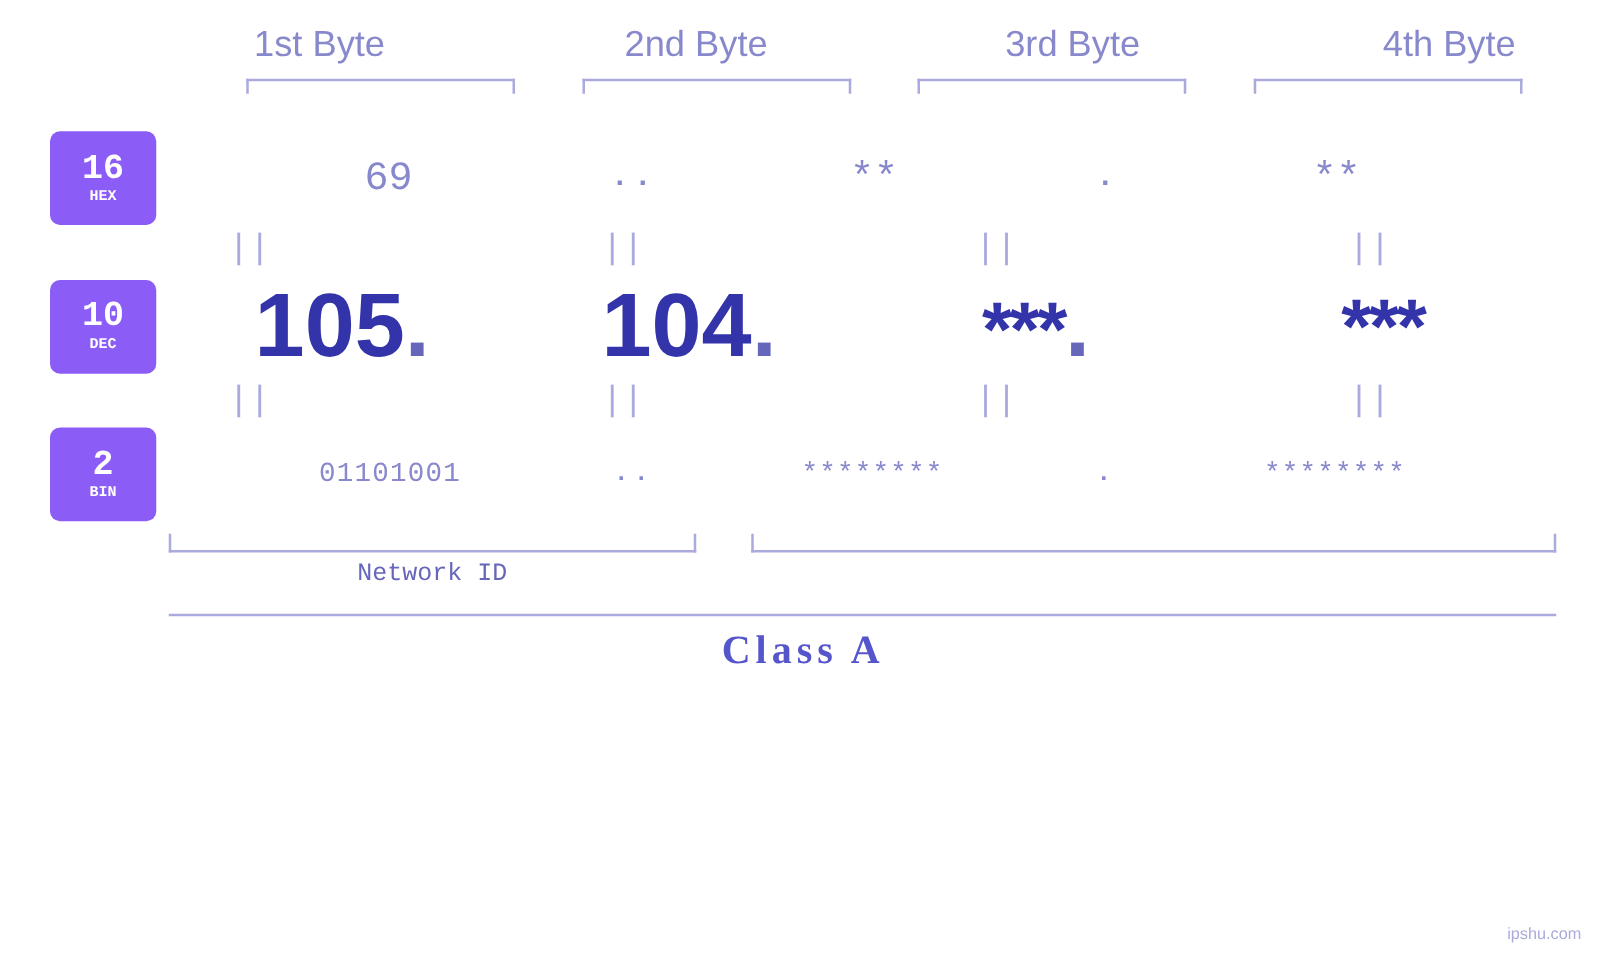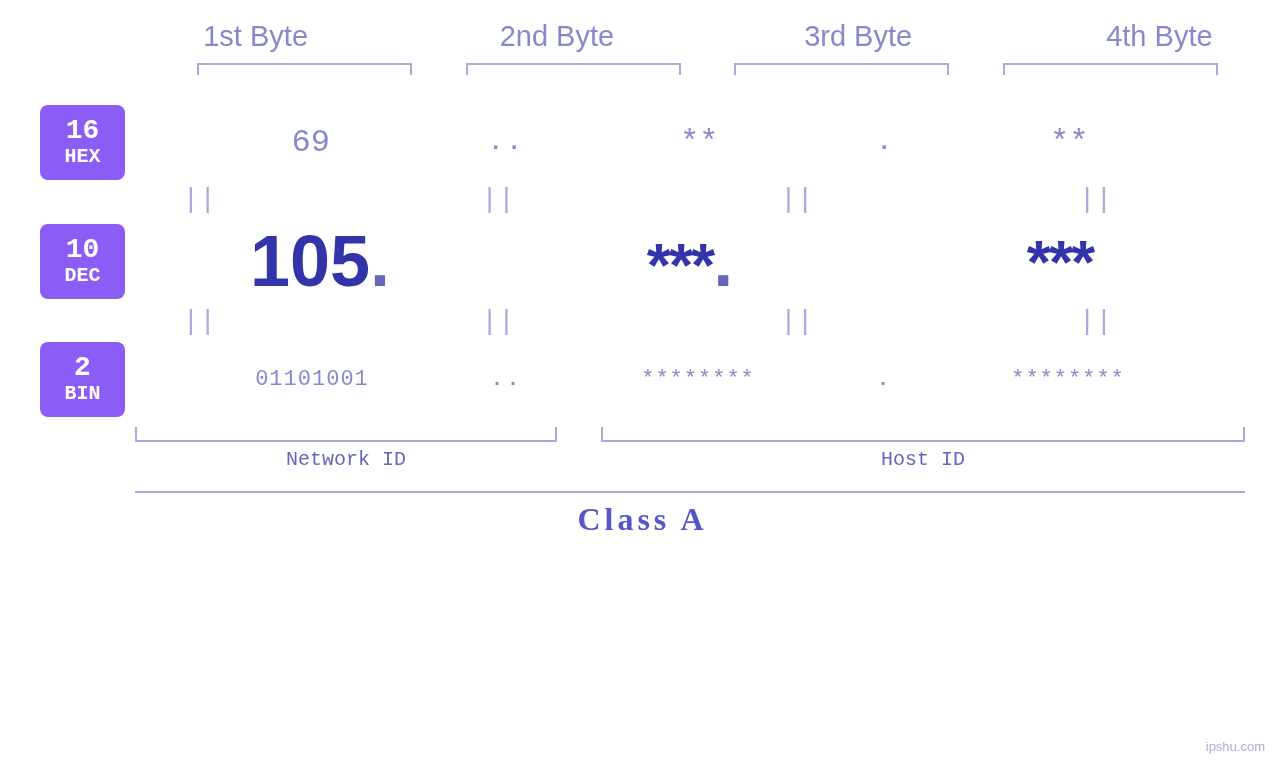--- a/index.html
+++ b/index.html
@@ -84,21 +84,21 @@
       margin-right: 10px;
     }
 
     .badge-num {
       font-size: 28px;
       font-weight: bold;
       line-height: 1;
     }
 
     .badge-label {
-      font-size: 20px;
+      font-size: 12px;
       font-weight: bold;
     }
 
     
     .bytes-row {
       flex: 1;
       display: flex;
       align-items: center;
     }
 
@@ -239,20 +239,23 @@
   <div class="ip-row">
     <div class="badge">
       <span class="badge-num">10</span>
       <span class="badge-label">DEC</span>
     </div>
     <div class="bytes-row" style="align-items: center;">
       <div class="byte-cell">
         <span class="dec-val">105</span><span class="dec-val" style="font-size:72px; color:#6666bb;">.</span>
       </div>
       <div class="byte-cell">
+        <span class="dec-val">104</span><span class="dec-val" style="font-size:72px; color:#6666bb;">.</span>
+      </div>
+      <div class="byte-cell">
         <span class="dec-val masked">***</span><span class="dec-val" style="font-size:72px; color:#6666bb;">.</span>
       </div>
       <div class="byte-cell">
         <span class="dec-val masked">***</span>
       </div>
     </div>
   </div>
 
   <div class="equals-row" style="margin: 2px 0;">
     <div class="equals-cell">||</div>
@@ -287,21 +290,20 @@
     <div style="display:flex; width:100%; height:15px;">
 
       <div style="width:38%; border-bottom:2px solid #aaaadd; border-left:2px solid #aaaadd; border-right:2px solid #aaaadd;"></div>
       <div style="width:4%;"></div>
       <div style="flex:1; border-bottom:2px solid #aaaadd; border-left:2px solid #aaaadd; border-right:2px solid #aaaadd;"></div>
     </div>
 
     <div style="display:flex; width:100%; margin-top:6px;">
       <div style="width:38%; text-align:center; color:#6666bb; font-size:20px; font-family:'Courier New',monospace;">Network ID</div>
       <div style="width:4%;"></div>
-      <div style="flex:1; text-align:center; color:#6666bb; font-size:20px; font-family:'Courier New',monospace;">Host ID</div>
     </div>
   </div>
 
   <div style="width: calc(100% - 95px); margin-left: 95px; border-bottom: 2px solid #aaaadd; margin-top: 14px; padding-bottom: 6px;"></div>
   <div class="class-label" style="width:100%; text-align:center; margin-top:8px;">Class A</div>
 
   <div class="watermark">ipshu.com</div>
 
 </div>
 

